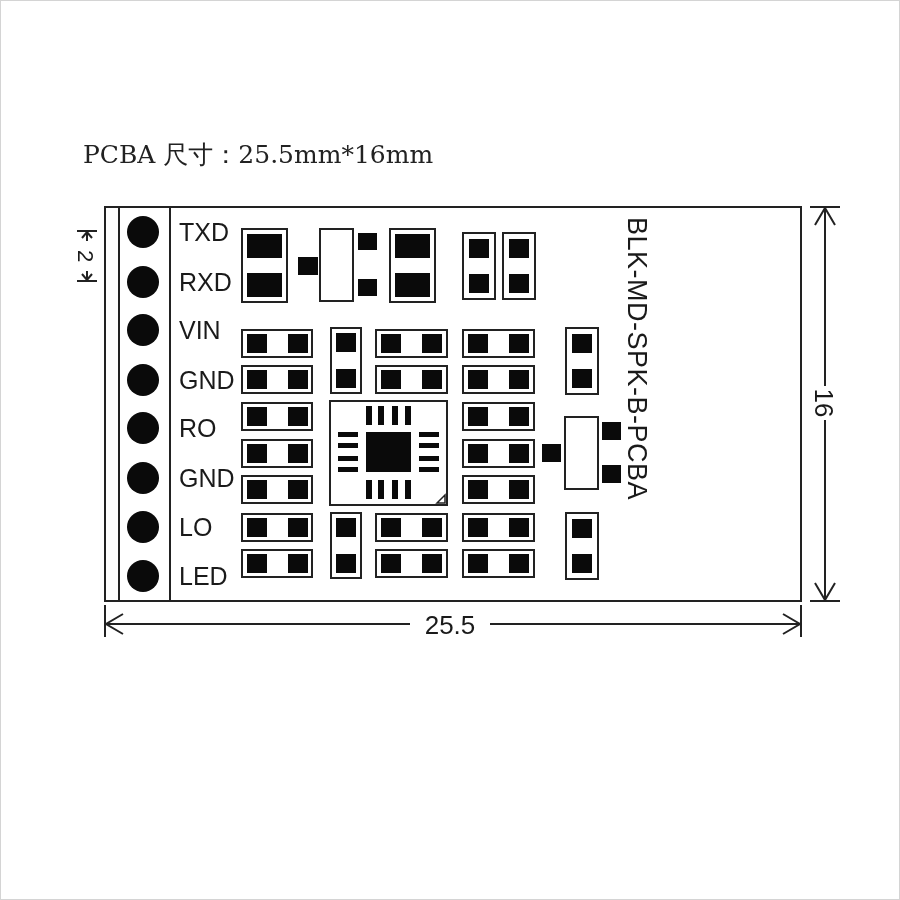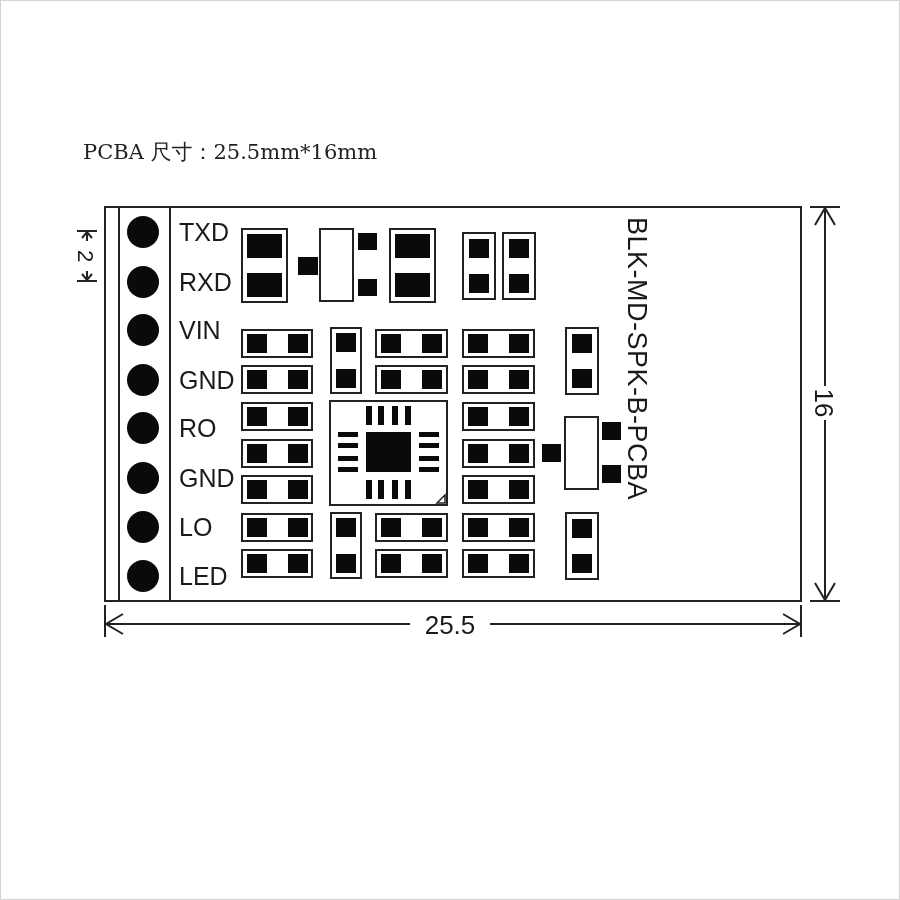--- a/index.html
+++ b/index.html
@@ -1,18 +1,18 @@
 <!DOCTYPE html>
 <html><head>
 <meta charset="utf-8">
 <style>
   html, body { margin: 0; padding: 0; background: #ffffff; }
   body { width: 900px; height: 900px; position: relative; overflow: hidden; }
   .frame { position: absolute; left: 0; top: 0; width: 898px; height: 898px; border: 1px solid #d4d4d4; background: #fff; }
-  .title { position: absolute; left: 83px; top: 138px; font-family: "DejaVu Serif", "Liberation Serif", serif; font-size: 21px; color: #222; letter-spacing: 0px; white-space: nowrap; }
+  .title { position: absolute; left: 83px; top: 138px; font-family: "DejaVu Serif", "Liberation Serif", serif; font-size: 25px; color: #222; letter-spacing: 0px; white-space: nowrap; }
   svg { position: absolute; left: 0; top: 0; }
   .lbl { font-family: "Liberation Sans", "DejaVu Sans", sans-serif; font-size: 25px; fill: #1a1a1a; }
   .dim { font-family: "Liberation Sans", "DejaVu Sans", sans-serif; font-size: 26px; fill: #1a1a1a; }
   .part { font-family: "Liberation Sans", "DejaVu Sans", sans-serif; font-size: 26px; fill: #1a1a1a; }
 </style>
 </head>
 <body>
 
 <div class="frame"></div>
 

